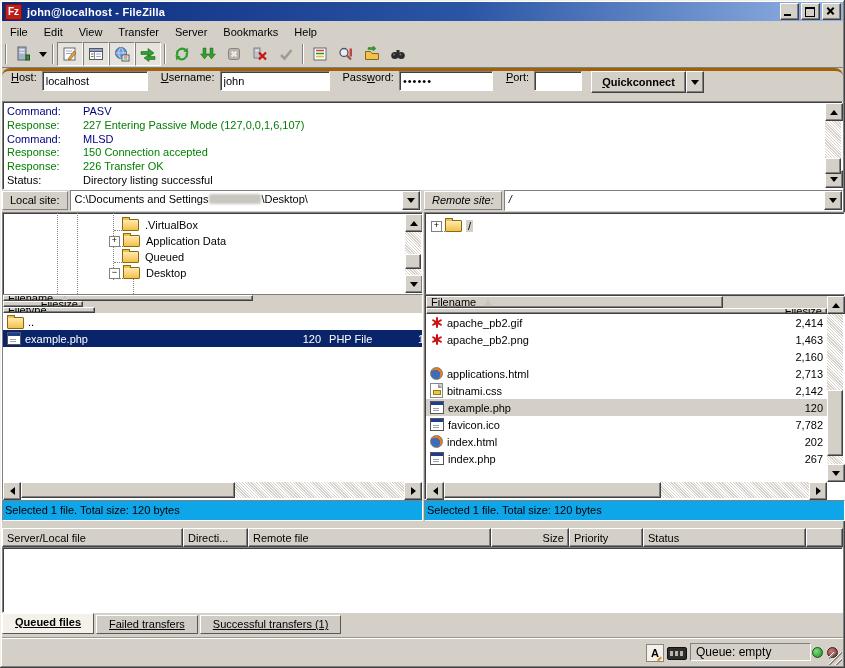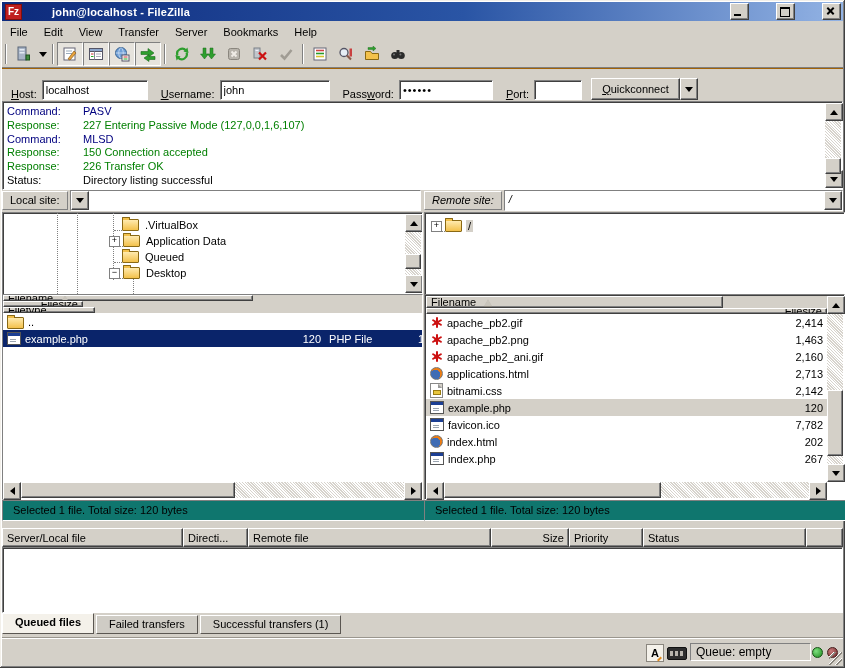--- a/index.html
+++ b/index.html
@@ -13,46 +13,46 @@
   .raised{border:1px solid;border-color:#fff #404040 #404040 #fff;box-shadow:inset -1px -1px 0 #808080;background:#d4d0c8;}
   .tri-down{width:0;height:0;border:4px solid transparent;border-top:5px solid #000;margin-top:4px;}
   .tri-up{width:0;height:0;border:4px solid transparent;border-bottom:5px solid #000;margin-bottom:4px;}
   .tri-left{width:0;height:0;border:4px solid transparent;border-right:5px solid #000;margin-right:4px;}
   .tri-right{width:0;height:0;border:4px solid transparent;border-left:5px solid #000;margin-left:4px;}
   .center{display:flex;align-items:center;justify-content:center;}
 
   
   .titlebar{position:absolute;top:2px;left:2px;right:2px;height:19px;
     background:linear-gradient(to right,#0d2a7c,#2a55a5 55%,#93b3e4);
-    display:flex;align-items:center;padding:0 2px;gap:25px;}
+    display:flex;align-items:center;padding:0 2px;}
   .fz-logo{width:15px;height:14px;background:#c01f1f;color:#fff;font-weight:bold;font-size:10px;margin-left:1px;border:1px solid #7d0f0f;}
   .title-text{color:#fff;font-weight:bold;margin-left:5px;flex:1;letter-spacing:.2px;}
   .winbtn{width:17px;height:15px;margin-left:2px;position:relative;}
   .wb-glyph-min{position:absolute;left:3px;bottom:3px;width:7px;height:2px;background:#000;}
   .wb-glyph-max{position:absolute;left:3px;top:3px;width:8px;height:7px;border:1px solid #000;border-top-width:2px;}
   .wb-glyph-x1,.wb-glyph-x2{position:absolute;left:3px;top:6px;width:9px;height:2px;background:#000;}
   .wb-glyph-x1{transform:rotate(45deg);} .wb-glyph-x2{transform:rotate(-45deg);}
 
   
   .menubar{position:absolute;top:23px;left:2px;right:2px;height:18px;display:flex;align-items:center;}
   .menu-item{padding:2px 8px;}
 
   
   .toolbar{position:absolute;top:41px;left:2px;right:2px;height:26px;display:flex;align-items:center;border-bottom:1px solid #808080;}
   .tb-sep{width:0;height:20px;border-left:1px solid #808080;border-right:1px solid #fff;margin:0 3px;}
   .tb-btn{width:24px;height:22px;display:flex;align-items:center;justify-content:center;border:1px solid transparent;}
   .tb-btn.pressed{border-color:#808080 #fff #fff #808080;background:#e6e3dd;}
   .tb-drop{width:13px;height:22px;display:flex;align-items:center;justify-content:center;}
 
   
-  .quickbar{position:absolute;top:68px;left:2px;right:2px;height:31px;display:flex;align-items:flex-end;border-top:1px solid #a16207;}
+  .quickbar{position:absolute;top:68px;left:2px;right:2px;height:31px;display:flex;align-items:flex-start;border-top:3px solid #a16207;border-radius:8px;}
   .qc-label{margin-left:9px;margin-right:5px;}
   .u{text-decoration:underline;}
   .qc-input{height:16px;font-family:"Liberation Sans",sans-serif;font-size:11px;padding:1px 3px;outline:none;}
-  .qc-btn{height:20px;padding:0 10px;font-size:11px;display:flex;align-items:center;}
+  .qc-btn{height:20px;padding:0 10px;font-size:11px;display:flex;align-items:center;font-weight:bold;}
   .qc-btn-drop{width:16px;height:20px;}
 
   
   .log{position:absolute;top:101px;left:2px;right:2px;height:87px;background:#fff;}
   .log-lines{position:absolute;left:0;top:1px;right:17px;bottom:0;padding:2px 0 0 4px;line-height:13.8px;overflow:hidden;}
   .log-line{display:flex;white-space:nowrap;}
   .log-label{width:76px;flex:none;}
   .lc-command{color:#00007f;} .lc-response{color:#007f00;} .lc-status{color:#000;}
 
   
@@ -104,27 +104,27 @@
   .splat-ico::after{content:"";position:absolute;left:4px;top:5px;width:5px;height:4px;background:#cc1111;border-radius:50%;}
   .ff-ico{width:11px;height:11px;border-radius:50%;background:radial-gradient(circle at 38% 62%,#3f6cb4 0 52%,#ee7d12 53%);border:1px solid #777;}
   .css-ico{position:relative;width:11px;height:13px;background:#fff;border:1px solid #888;}
   .css-ico::before{content:"";position:absolute;right:0;top:0;border-style:solid;border-width:0 4px 4px 0;border-color:#fff #d4d0c8 #999 #fff;}
   .css-ico::after{content:"";position:absolute;left:2px;bottom:2px;width:6px;height:3px;background:#e8c63e;border:1px solid #9a7c10;}
   .win-ico{position:relative;width:12px;height:11px;background:#fff;border:1px solid #555;}
   .win-ico::before{content:"";position:absolute;top:0;left:0;right:0;height:3px;background:#1c3f94;}
   .win-ico::after{content:"";position:absolute;left:2px;top:6px;width:6px;height:1px;background:#9aa4b0;box-shadow:0 2px 0 #9aa4b0;}
 
   
-  .selstat{position:absolute;top:500px;height:19px;line-height:18px;padding-left:10px;background:#0f766e;border:1px solid;border-color:#808080 #fff #fff #808080;}
+  .selstat{position:absolute;top:500px;height:19px;line-height:18px;padding-left:2px;background:#0ea5e9;border:1px solid;border-color:#808080 #fff #fff #808080;}
 
   
   .queue-head{position:absolute;top:528px;left:2px;right:2px;height:19px;display:flex;background:#d4d0c8;}
   .queue-body{position:absolute;top:547px;left:2px;right:2px;height:64px;background:#fff;}
   .tabs{position:absolute;top:613px;left:2px;right:2px;height:21px;display:flex;align-items:flex-end;}
-  .tab{height:15px;padding:2px 12px 0 12px;margin-right:2px;background:#cfccc5;border:1px solid;border-color:#fff #5a5651 #5a5651 #fff;color:#000;}
+  .tab{height:15px;padding:2px 12px 0 12px;margin-right:2px;background:#cfccc5;border:1px solid;border-color:#fff #5a5651 #5a5651 #fff;color:#000;text-decoration:underline;}
   .tab.active{height:17px;background:#f4f1ea;font-weight:bold;}
 
   
   .statusbar{position:absolute;top:638px;left:2px;right:2px;height:27px;border-top:1px solid #fff;box-shadow:0 -1px 0 #9a968e;}
   .sb-a{position:absolute;left:644px;top:5px;width:16px;height:16px;background:#f4f1ea;border:1px solid #8a867e;font-weight:bold;font-size:11px;}
   .sb-a::after{content:"";position:absolute;right:1px;bottom:1px;width:5px;height:2px;background:#e08a1e;transform:rotate(-45deg);}
   .sb-badge{position:absolute;left:665px;top:8px;width:18px;height:11px;background:#2e2e2e;border:1px solid #111;border-radius:2px;}
   .sb-badge i{position:absolute;top:3px;width:3px;height:5px;background:#b9b5ad;}
   .sb-badge i:nth-child(1){left:2px;} .sb-badge i:nth-child(2){left:7px;} .sb-badge i:nth-child(3){left:12px;}
   .sb-queue{position:absolute;left:688px;top:4px;width:114px;height:16px;line-height:16px;padding-left:5px;font-size:12px;background:#d4d0c8;}
@@ -329,20 +329,21 @@
       </div>
     <div class="sbtn raised center">
         <div class="tri-down"></div>
       </div>
   </div>
 </div>
 
 <div class="path-row" style="left:2px;width:419px;">
   <div class="path-label">Local site:</div>
   <div class="combo sunken-lite">
+    <div class="combo-text"><span>C:\Documents and Settings</span><span class="redact"></span><span>\Desktop\</span></div>
     <div class="combo-btn raised center">
         <div class="tri-down"></div>
       </div>
   </div>
 </div>
 <div class="path-row" style="left:424px;width:419px;font-style:italic;">
   <div class="path-label">Remote site:</div>
   <div class="combo sunken-lite">
     <div class="combo-text">/</div>
     <div class="combo-btn raised center">
@@ -484,28 +485,20 @@
               <i></i>
               <i></i>
             </span>
             <span>apache_pb2.png</span>
           </div>
         <div class="fc fc-right" style="flex:1">
             <span>1,463</span>
           </div>
       </div>
       <div class="frow">
-        <div class="fc" style="width:287px">
-            <span class="splat-ico fico">
-              <i></i>
-              <i></i>
-              <i></i>
-            </span>
-            <span>apache_pb2_ani.gif</span>
-          </div>
         <div class="fc fc-right" style="flex:1">
             <span>2,160</span>
           </div>
       </div>
       <div class="frow">
         <div class="fc" style="width:287px">
             <span class="ff-ico fico"></span>
             <span>applications.html</span>
           </div>
         <div class="fc fc-right" style="flex:1">

